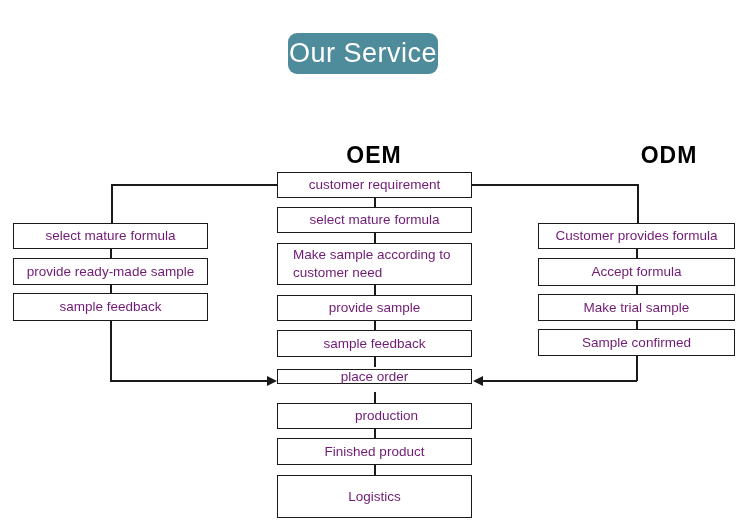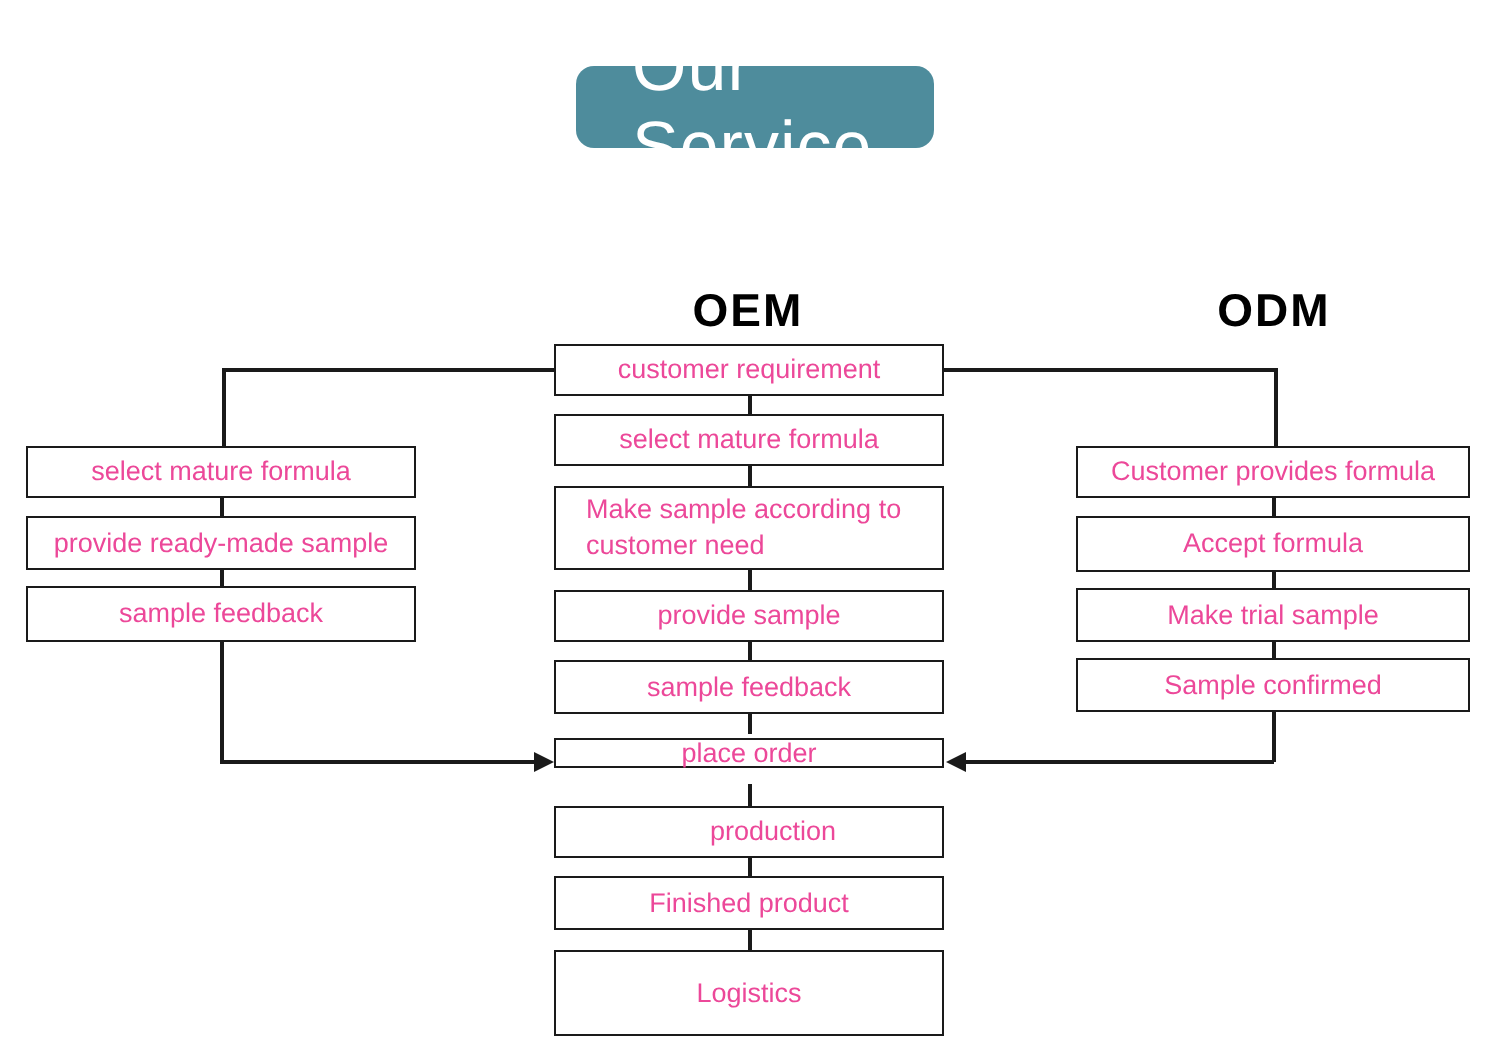--- a/index.html
+++ b/index.html
@@ -10,51 +10,51 @@
     position: relative;
     width: 750px;
     height: 525px;
     background: #ffffff;
     overflow: hidden;
   }
 
   .badge {
     position: absolute;
     left: 288px; top: 33px;
-    width: 179px; height: 41px;
+    width: 150px; height: 41px;
     background: #4e8c9c;
     border-radius: 9px;
     color: #ffffff;
-    font-size: 35px;
+    font-size: 27px;
     font-weight: 400;
     letter-spacing: 0.5px;
-    display: flex; align-items: center; justify-content: center; padding-left: 28px;
+    display: flex; align-items: center; justify-content: center;
   }
 
   .col-header {
     position: absolute;
     top: 140px;
     width: 140px;
     height: 30px;
     font-size: 23px;
     font-weight: 700;
     color: #000000;
     letter-spacing: 1px;
     text-align: center;
     line-height: 30px;
   }
   .hdr-obm { left: 43px; }
   .hdr-oem { left: 304px; }
-  .hdr-odm { left: 567px; }
+  .hdr-odm { left: 599px; }
 
   .fbox {
     position: absolute;
     background: #ffffff;
     border: 1px solid #1a1a1a;
-    color: #ec4899;
+    color: #701a75;
     font-size: 13.5px;
     display: flex; align-items: center; justify-content: center;
     text-align: center;
     line-height: 1.3;
   }
   .fbox.left-text {
     justify-content: flex-start;
     text-align: left;
     padding-left: 15px;
   }

